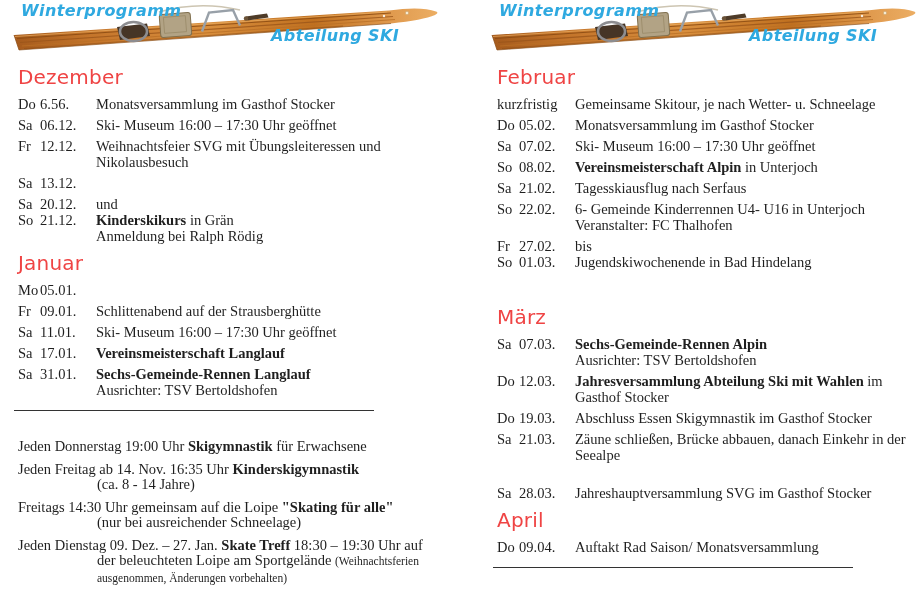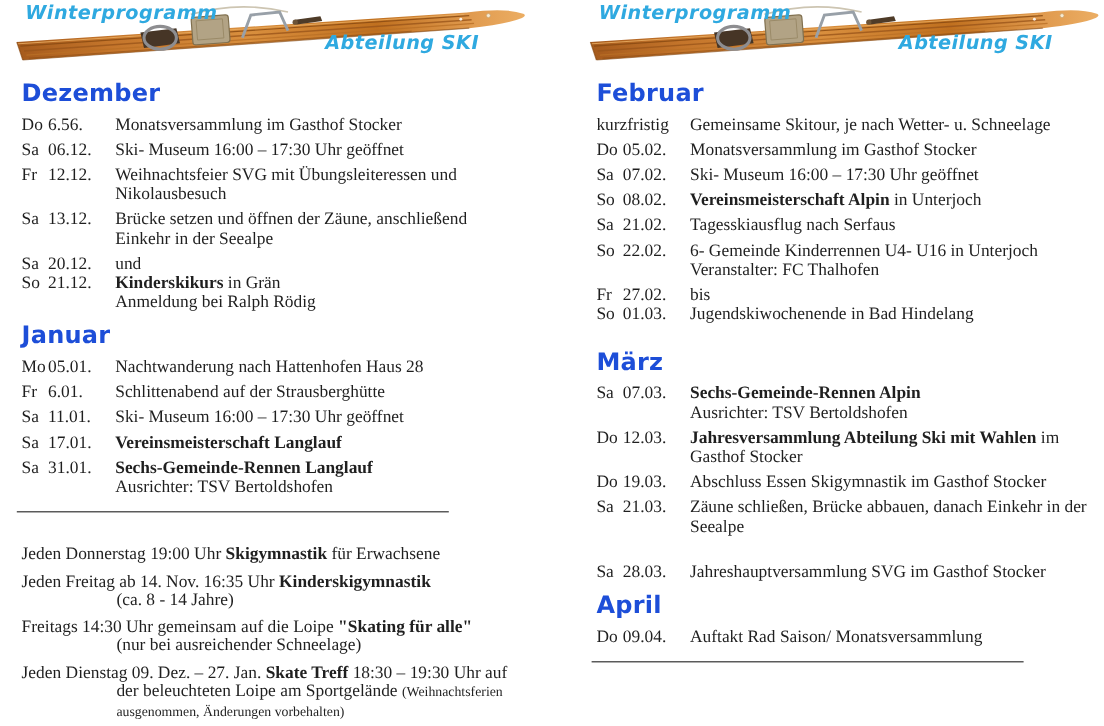--- a/index.html
+++ b/index.html
@@ -23,25 +23,25 @@
   }
   .banner-title{left:21px;top:1px;}
   .banner-subtitle{left:271px;top:26px;}
 
   
   .content{margin-left:18px;width:427px;}
   #page-right .content{margin-left:19px;width:404px;}
 
   h2.month{
     font-family:"DejaVu Sans", sans-serif;
-    font-size:20px;font-weight:bold;line-height:22px;
-    letter-spacing:0.2px;color:#1d4ed8;
+    font-size:20px;font-weight:normal;line-height:22px;
+    letter-spacing:0.2px;color:#ef4444;
     margin:8px 0 8px 0;
   }
-  .month-block.spaced h2.month{margin-top:20px;}
+  .month-block.spaced h2.month{margin-top:36px;}
 
   .row{
     display:grid;grid-template-columns:22px 56px auto;
     font-size:14.5px;line-height:16px;margin-top:5px;
   }
   .row.tight{margin-top:0;}
   .row.gap{margin-top:22px;}
   .cell-day{grid-column:1;}
   .cell-day.wide{grid-column:1 / 3;white-space:nowrap;}
   .cell-date{grid-column:2;}
@@ -130,24 +130,20 @@
           <span class="cell-day">Fr</span>
           <span class="cell-date">12.12.</span>
           <div class="cell-desc">
             <div class="line"><span>Weihnachtsfeier SVG mit Übungsleiteressen und</span></div>
             <div class="line"><span>Nikolausbesuch</span></div>
           </div>
         </div>
         <div class="row">
           <span class="cell-day">Sa</span>
           <span class="cell-date">13.12.</span>
-          <div class="cell-desc">
-            <div class="line"><span>Brücke setzen und öffnen der Zäune, anschließend</span></div>
-            <div class="line"><span>Einkehr in der Seealpe</span></div>
-          </div>
         </div>
         <div class="row">
           <span class="cell-day">Sa</span>
           <span class="cell-date">20.12.</span>
           <div class="cell-desc">
             <div class="line"><span>und</span></div>
           </div>
         </div>
         <div class="row tight">
           <span class="cell-day">So</span>
@@ -157,26 +153,25 @@
             <div class="line"><span>Anmeldung bei Ralph Rödig</span></div>
           </div>
         </div>
       </section>
       <section class="month-block">
         <h2 class="month">Januar</h2>
         <div class="row">
           <span class="cell-day">Mo</span>
           <span class="cell-date">05.01.</span>
           <div class="cell-desc">
-            <div class="line"><span>Nachtwanderung nach Hattenhofen Haus 28</span></div>
           </div>
         </div>
         <div class="row">
           <span class="cell-day">Fr</span>
-          <span class="cell-date">6.01.</span>
+          <span class="cell-date">09.01.</span>
           <div class="cell-desc">
             <div class="line"><span>Schlittenabend auf der Strausberghütte</span></div>
           </div>
         </div>
         <div class="row">
           <span class="cell-day">Sa</span>
           <span class="cell-date">11.01.</span>
           <div class="cell-desc">
             <div class="line"><span>Ski- Museum 16:00 – 17:30 Uhr geöffnet</span></div>
           </div>

